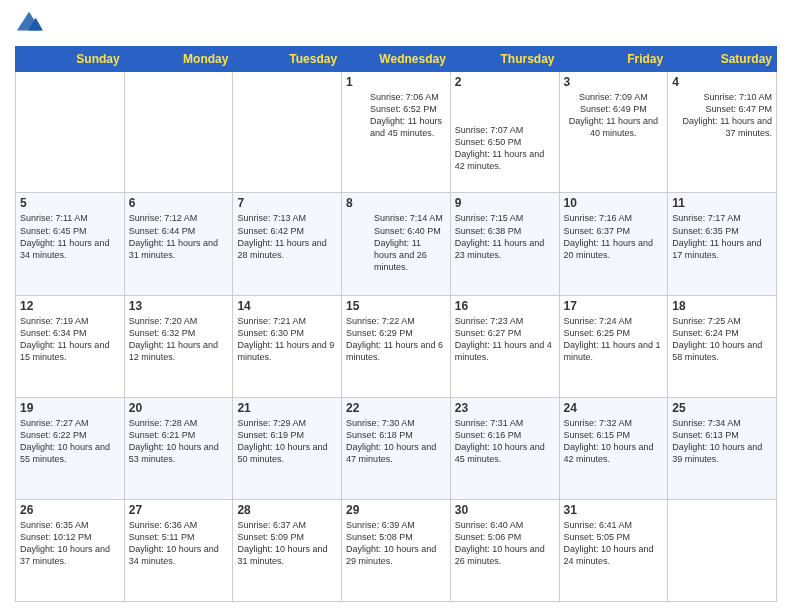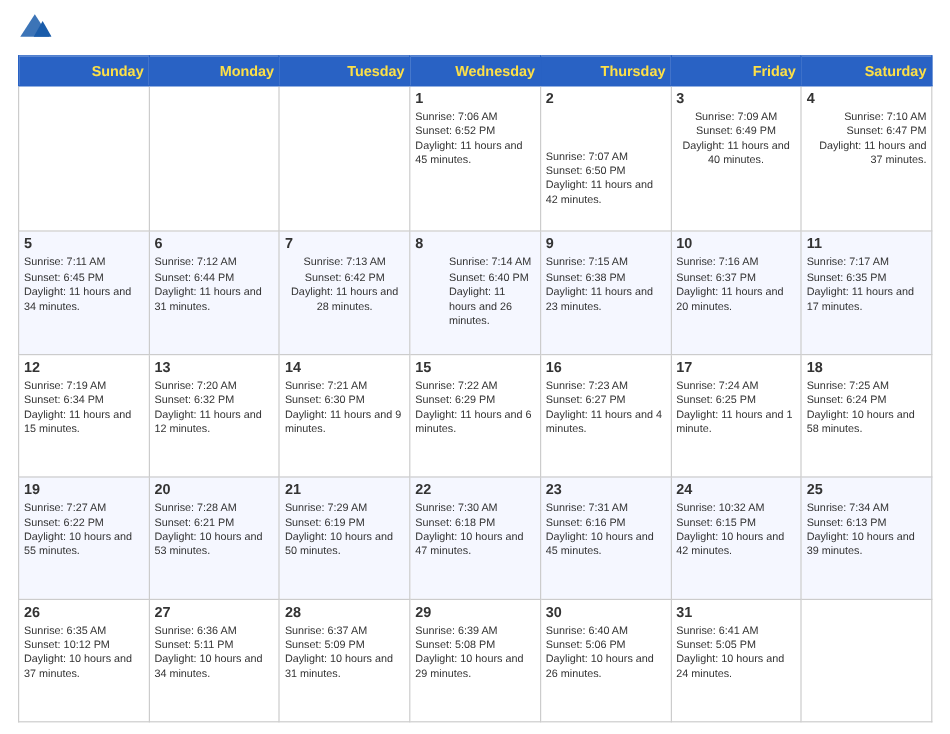--- a/index.html
+++ b/index.html
@@ -125,21 +125,21 @@
           <th>Saturday</th>
         </tr>
     </thead>
     <tbody id="calendar-body">
     <tr>
           <td class="empty-cell"></td>
           <td class="empty-cell"></td>
           <td class="empty-cell"></td>
           <td>
             <span class="day-number">1</span>
-            <div class="day-info" style="white-space: pre-line;">Sunrise: 7:06 AM
+            <div class="day-info" style="white-space: pre-line; margin-left: 24px;">Sunrise: 7:06 AM
 Sunset: 6:52 PM
 Daylight: 11 hours and 45 minutes.</div>
           </td>
           <td>
             <span class="day-number">2</span>
             <div class="day-info" style="white-space: pre-line; margin-top: 35px;">Sunrise: 7:07 AM
 Sunset: 6:50 PM
 Daylight: 11 hours and 42 minutes.</div>
           </td>
           <td>
@@ -163,21 +163,21 @@
 Daylight: 11 hours and 34 minutes.</div>
           </td>
           <td>
             <span class="day-number">6</span>
             <div class="day-info" style="white-space: pre-line;">Sunrise: 7:12 AM
 Sunset: 6:44 PM
 Daylight: 11 hours and 31 minutes.</div>
           </td>
           <td>
             <span class="day-number">7</span>
-            <div class="day-info" style="white-space: pre-line; text-align: center;">Sunrise: 7:13 AM
+            <div class="day-info" style="white-space: pre-line;">Sunrise: 7:13 AM
 Sunset: 6:42 PM
 Daylight: 11 hours and 28 minutes.</div>
           </td>
           <td>
             <span class="day-number">8</span>
             <div class="day-info" style="white-space: pre-line; margin-left: 28px;">Sunrise: 7:14 AM
 Sunset: 6:40 PM
 Daylight: 11 hours and 26 minutes.</div>
           </td>
           <td>
@@ -269,21 +269,21 @@
 Daylight: 10 hours and 47 minutes.</div>
           </td>
           <td>
             <span class="day-number">23</span>
             <div class="day-info" style="white-space: pre-line;">Sunrise: 7:31 AM
 Sunset: 6:16 PM
 Daylight: 10 hours and 45 minutes.</div>
           </td>
           <td>
             <span class="day-number">24</span>
-            <div class="day-info" style="white-space: pre-line;">Sunrise: 10:32 AM
+            <div class="day-info" style="white-space: pre-line;">Sunrise: 7:32 AM
 Sunset: 6:15 PM
 Daylight: 10 hours and 42 minutes.</div>
           </td>
           <td>
             <span class="day-number">25</span>
             <div class="day-info" style="white-space: pre-line;">Sunrise: 7:34 AM
 Sunset: 6:13 PM
 Daylight: 10 hours and 39 minutes.</div>
           </td>
         </tr>

